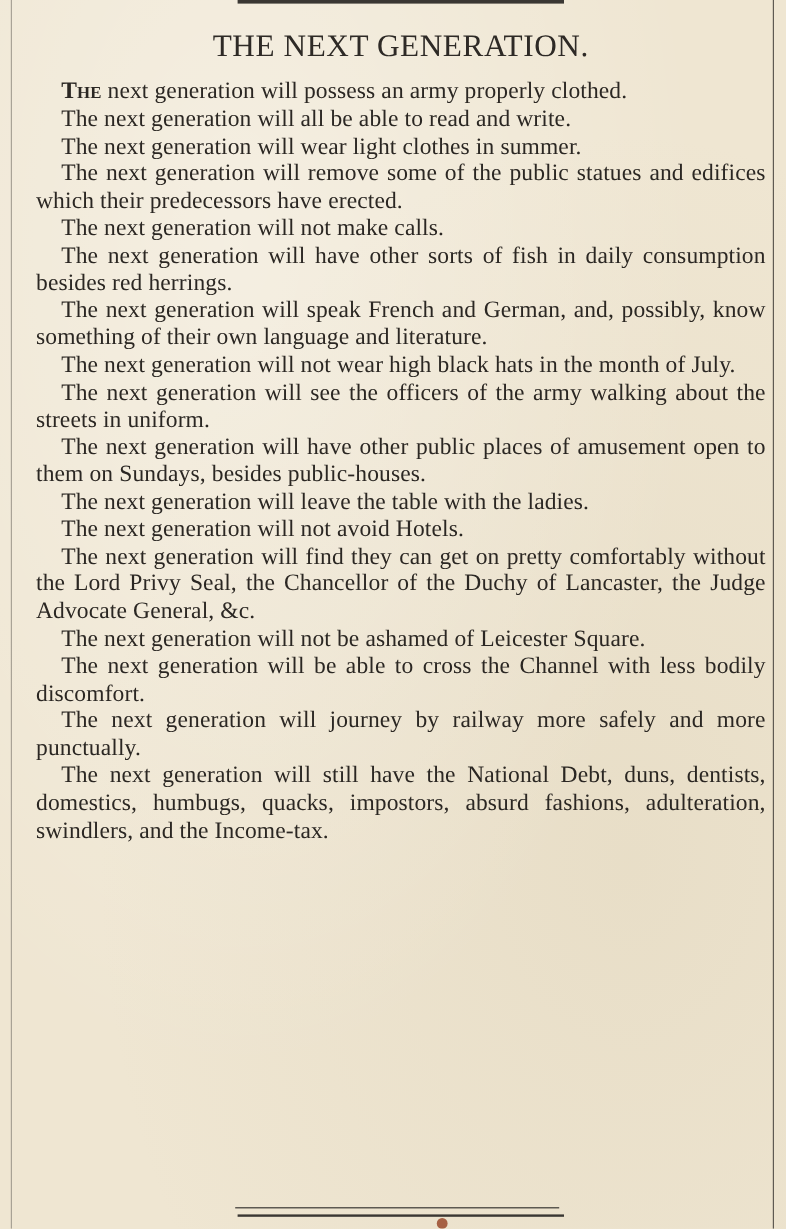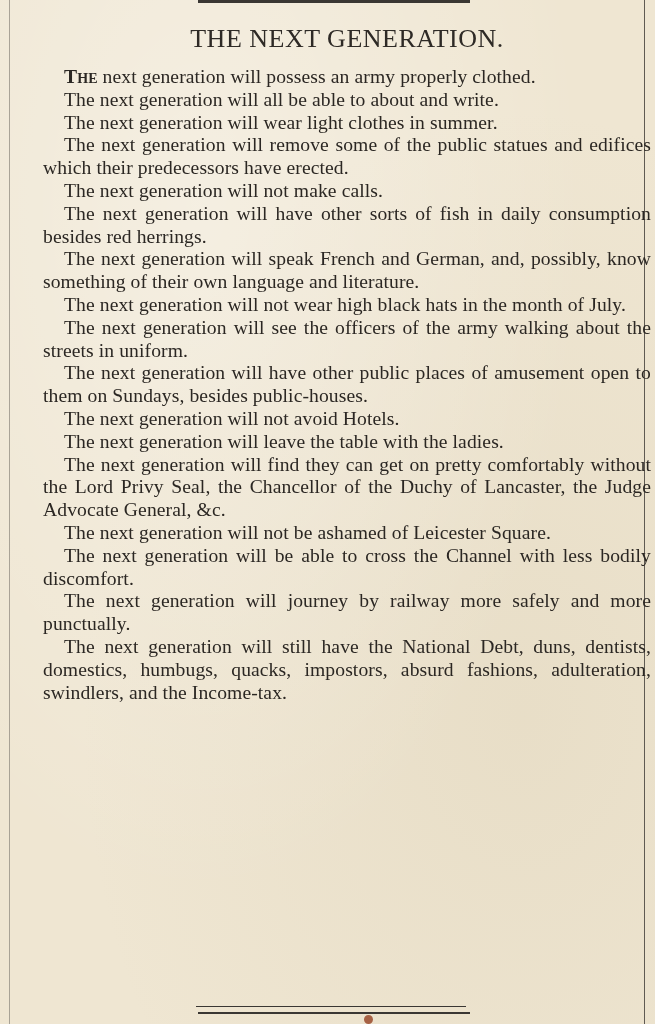--- a/index.html
+++ b/index.html
@@ -19,21 +19,21 @@
   }
   .col-rule-left {
     position: absolute; left: 9px; top: 0; width: 1px; height: 1024px;
     background: #8a847a; opacity: 0.7;
   }
   .col-rule-right {
     position: absolute; left: 644px; top: 0; width: 1px; height: 1024px;
     background: #5f5a52;
   }
   .article {
-    position: absolute; left: 43px; top: 22px; width: 608px;
+    position: absolute; left: 30px; top: 22px; width: 608px;
   }
   .title {
     text-align: center;
     font-family: "Liberation Serif", "DejaVu Serif", serif;
     font-size: 26px; letter-spacing: 0.5px;
     font-weight: normal; margin: 0 0 10px 0; line-height: 34px;
     color: #2e2a26;
   }
   .para {
     font-family: "Liberation Serif", "DejaVu Serif", serif;
@@ -57,31 +57,31 @@
 <body>
 
 <div class="top-rule"></div>
 <div class="col-rule-left"></div>
 <div class="col-rule-right"></div>
 
 <div class="article">
   <h1 class="title">THE NEXT GENERATION.</h1>
 
   <p class="para"><span class="smallcaps">The</span><span> next generation will possess an army properly clothed.</span></p>
-  <p class="para">The next generation will all be able to about and write.</p>
+  <p class="para">The next generation will all be able to read and write.</p>
   <p class="para">The next generation will wear light clothes in summer.</p>
   <p class="para">The next generation will remove some of the public statues and edifices which their predecessors have erected.</p>
   <p class="para">The next generation will not make calls.</p>
   <p class="para">The next generation will have other sorts of fish in daily consumption besides red herrings.</p>
   <p class="para">The next generation will speak French and German, and, possibly, know something of their own language and literature.</p>
   <p class="para">The next generation will not wear high black hats in the month of July.</p>
   <p class="para">The next generation will see the officers of the army walking about the streets in uniform.</p>
   <p class="para">The next generation will have other public places of amusement open to them on Sundays, besides public-houses.</p>
+  <p class="para">The next generation will leave the table with the ladies.</p>
   <p class="para">The next generation will not avoid Hotels.</p>
-  <p class="para">The next generation will leave the table with the ladies.</p>
   <p class="para">The next generation will find they can get on pretty comfortably without the Lord Privy Seal, the Chancellor of the Duchy of Lancaster, the Judge Advocate General, &amp;c.</p>
   <p class="para">The next generation will not be ashamed of Leicester Square.</p>
   <p class="para">The next generation will be able to cross the Channel with less bodily discomfort.</p>
   <p class="para">The next generation will journey by railway more safely and more punctually.</p>
   <p class="para">The next generation will still have the National Debt, duns, dentists, domestics, humbugs, quacks, impostors, absurd fashions, adulteration, swindlers, and the Income-tax.</p>
 </div>
 
 <div class="bottom-rule rule-a"></div>
 <div class="bottom-rule rule-b"></div>
 <div class="stain"></div>

